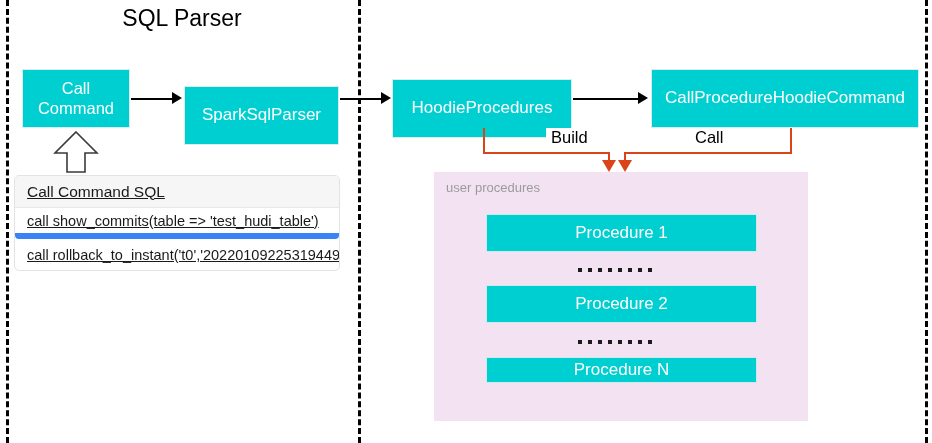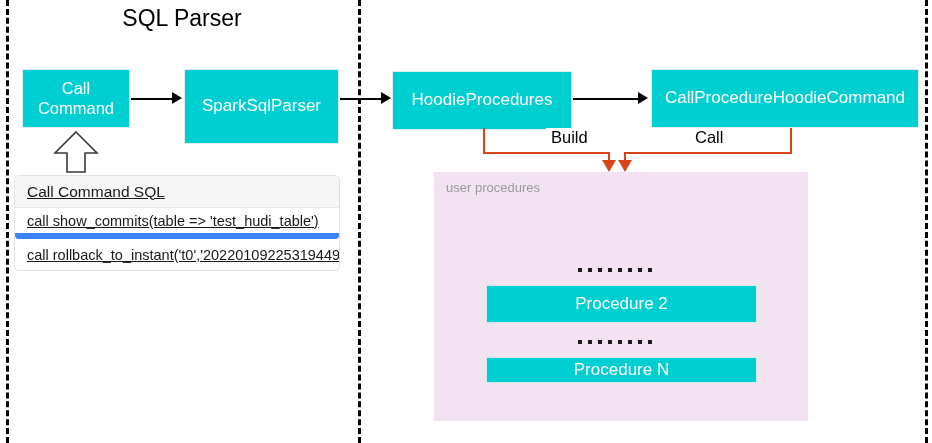--- a/index.html
+++ b/index.html
@@ -170,38 +170,38 @@
   <div class="section-title" style="left:6px; top:5px; width:352px;">SQL Parser</div>
 
   <div class="tealbox twoline" style="left:22px; top:69px; width:108px; height:59px; flex-direction:column;">
     <span>Call</span>
     <span>Command</span>
   </div>
 
   <div class="arrow-line" style="left:131px; top:98px; width:42px;"></div>
   <div class="arrow-head" style="left:172px; top:92px;"></div>
 
-  <div class="tealbox" style="left:184px; top:69px; width:155px; height:75px;">SparkSqlParser</div>
+  <div class="tealbox" style="left:184px; top:86px; width:155px; height:59px;">SparkSqlParser</div>
 
   <div class="arrow-line" style="left:340px; top:98px; width:43px;"></div>
   <div class="arrow-head" style="left:381px; top:92px;"></div>
 
   <div class="blockarrow" style="left:52px; top:130px;">
     <svg width="48" height="44" viewBox="0 0 48 44" xmlns="http://www.w3.org/2000/svg">
       <path d="M24 2 L45 23 L33 23 L33 42 L15 42 L15 23 L3 23 Z" fill="#ffffff" stroke="#3a3a3a" stroke-width="1.6" stroke-linejoin="miter"></path>
     </svg>
   </div>
 
   <div class="sqltable" style="left:14px; top:175px; width:326px; height:96px;">
     <div class="sqlrow header">Call Command SQL</div>
     <div class="sqlrow body">call show_commits(table =&gt; 'test_hudi_table')</div>
     <div class="sqlrow body">call rollback_to_instant('t0','20220109225319449')</div>
   </div>
 
-  <div class="tealbox" style="left:392px; top:71px; width:180px; height:59px;">HoodieProcedures</div>
+  <div class="tealbox" style="left:392px; top:79px; width:180px; height:59px;">HoodieProcedures</div>
 
   <div class="arrow-line" style="left:573px; top:98px; width:66px;"></div>
   <div class="arrow-head" style="left:638px; top:92px;"></div>
 
   <div class="tealbox" style="left:651px; top:69px; width:268px; height:59px;">CallProcedureHoodieCommand</div>
 
   <div class="oline-v" style="left:483px; top:128px; height:26px;"></div>
   <div class="oline-h" style="left:483px; top:152px; width:127px;"></div>
   <div class="oline-v" style="left:608px; top:152px; height:12px;"></div>
   <div class="ohead" style="left:602px; top:160px;"></div>
@@ -209,20 +209,21 @@
 
   <div class="oline-v" style="left:790px; top:128px; height:26px;"></div>
   <div class="oline-h" style="left:624px; top:152px; width:168px;"></div>
   <div class="oline-v" style="left:624px; top:152px; height:12px;"></div>
   <div class="ohead" style="left:618px; top:160px;"></div>
   <div class="olabel" style="left:690px; top:128px;">Call</div>
 
   <div class="proc-panel" style="left:434px; top:172px; width:374px; height:249px;"></div>
   <div class="proc-panel-label" style="left:446px; top:180px;">user procedures</div>
 
+  <div class="procbox" style="left:486px; top:214px; width:271px; height:38px;">Procedure 1</div>
 
   <div class="dots" style="left:578px; top:268px;">
     <i></i>
       <i></i>
       <i></i>
       <i></i>
       <i></i>
       <i></i>
       <i></i>
       <i></i>

